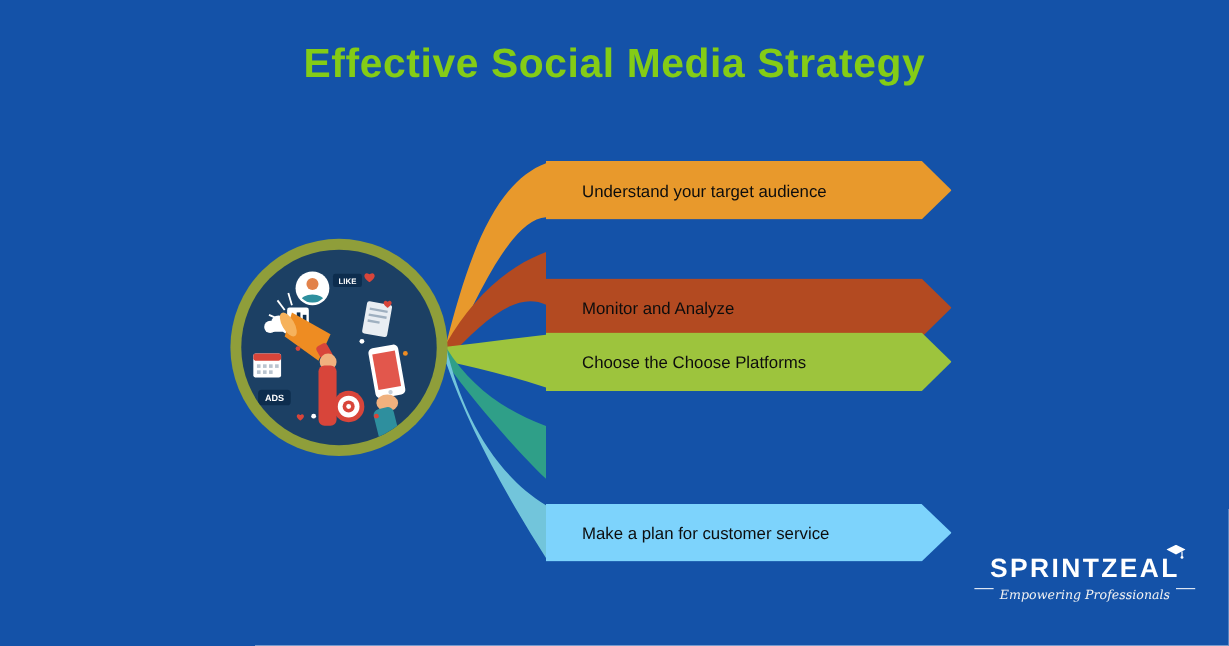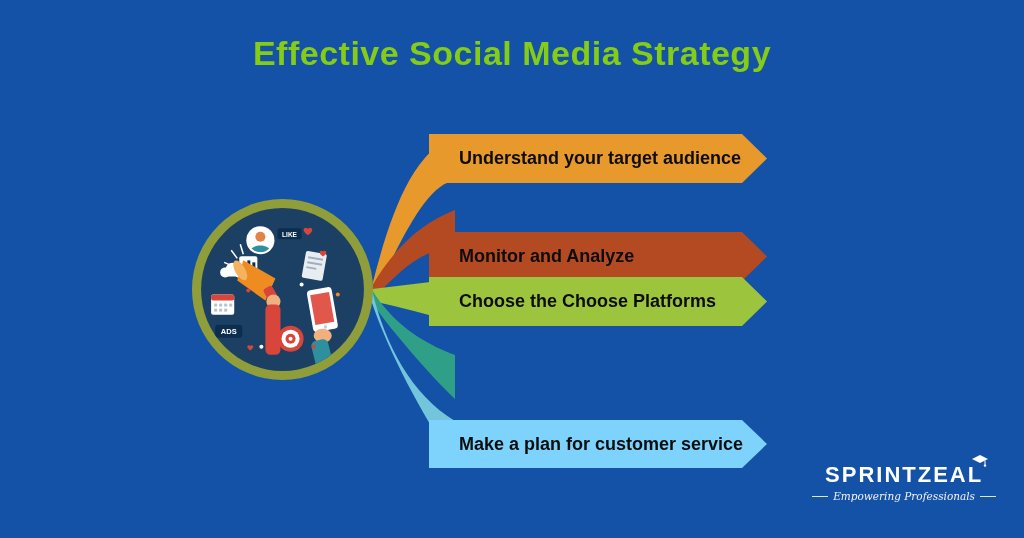--- a/index.html
+++ b/index.html
@@ -10,44 +10,44 @@
     background:#1452a8;
     font-family:"Liberation Sans", sans-serif;
   }
   .title{
     position:absolute;top:34px;left:0;width:100%;
     margin:0;text-align:center;
     color:#84cc16;font-size:34px;font-weight:800;letter-spacing:.5px;
   }
   .connectors{position:absolute;left:0;top:0;width:1024px;height:538px;pointer-events:none;}
   .banner{
-    position:absolute;left:429px;width:338px;
+    position:absolute;left:455px;width:338px;
     display:flex;align-items:center;
     padding-left:30px;box-sizing:border-box;
     clip-path:polygon(0 0, 92.6% 0, 100% 50%, 92.6% 100%, 0 100%);
-    font-weight:700;font-size:18px;color:#0d0d0d;
+    font-weight:400;font-size:14px;color:#0d0d0d;
   }
   .banner .label{white-space:nowrap;}
   .illustration{position:absolute;left:191px;top:198px;width:183px;height:183px;}
   .illustration svg{display:block;font-family:"Liberation Sans", sans-serif;}
   .logo{
     position:absolute;right:28px;bottom:36px;
     text-align:center;color:#ffffff;
   }
   .logo-name{
     position:relative;display:inline-block;
     font-family:Liberation Sans, sans-serif;
     font-size:22px;font-weight:700;letter-spacing:2px;line-height:1;
   }
   .logo-cap{position:absolute;top:-9px;right:-5px;}
   .logo-tagline{
     margin-top:4px;
     font-family:"DejaVu Serif", serif;font-style:italic;
     font-size:10.5px;color:#f2f2f2;
-    display:flex;align-items:center;justify-content:center;gap:5px;
+    display:flex;align-items:flex-start;justify-content:center;gap:5px;
   }
   .tag-line{display:inline-block;width:16px;height:1px;background:#ffffff;opacity:.85;}
 </style>
 </head>
 <body>
 
 <div class="canvas" style="background-color: rgb(20, 82, 168);">
 
   <h1 class="title">Effective Social Media Strategy</h1>
 

